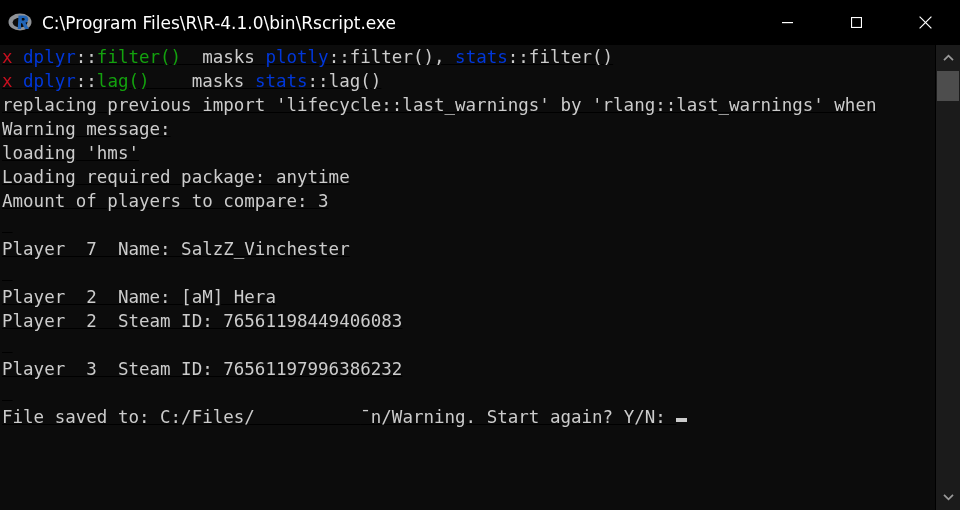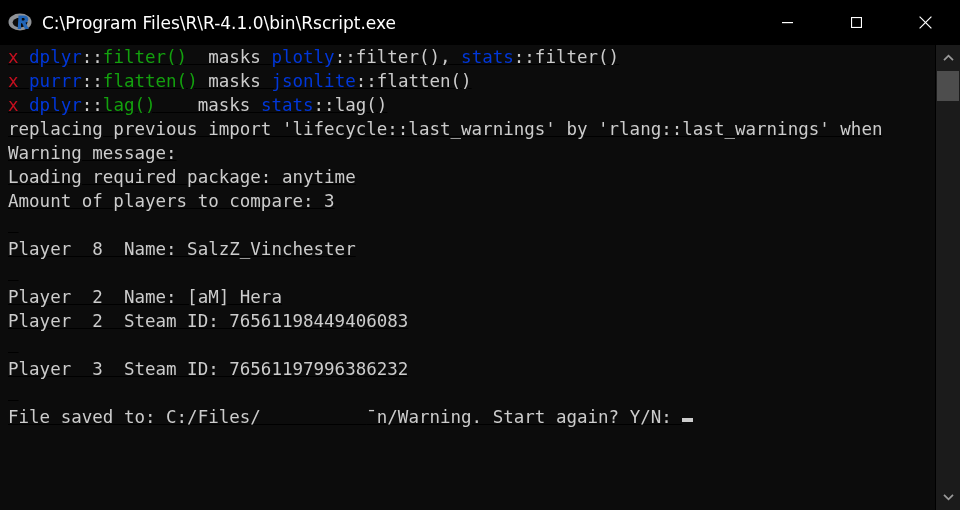--- a/index.html
+++ b/index.html
@@ -81,21 +81,21 @@
     flex: 1 1 auto;
     display: flex;
     flex-direction: row;
     background: #0c0c0c;
     overflow: hidden;
   }
   #console {
     position: relative;
     flex: 1 1 auto;
     overflow: hidden;
-    padding: 0 0 0 8px;
+    padding: 0 0 0 2px;
     background: #0c0c0c;
     text-decoration: underline;
   }
   .line {
     height: 24px;
     line-height: 24px;
     font-family: "DejaVu Sans Mono", monospace;
     font-size: 17.5px;
     color: #cccccc;
     white-space: pre;
@@ -184,28 +184,28 @@
         </svg>
       </div>
     </div>
   </div>
 
   <div id="console-area">
 
     <div id="console">
 
     <div class="line"><span class="c-red">x </span><span class="c-blue">dplyr</span><span class="c-white">::</span><span class="c-green">filter()</span><span class="c-white">  masks </span><span class="c-blue">plotly</span><span class="c-white">::filter(), </span><span class="c-blue">stats</span><span class="c-white">::filter()</span></div>
-        <div class="line"><span class="c-red">x </span><span class="c-blue">purrr</span><span class="c-white">::</span><span class="c-green">flatten()</span><span class="c-white"> masks </span><span class="c-blue">jsonlite</span><span class="c-white">::flatten()</span></div>
         <div class="line"><span class="c-red">x </span><span class="c-blue">dplyr</span><span class="c-white">::</span><span class="c-green">lag()</span><span class="c-white">    masks </span><span class="c-blue">stats</span><span class="c-white">::lag()</span></div>
         <div class="line"><span class="c-white">replacing previous import 'lifecycle::last_warnings' by 'rlang::last_warnings' when</span></div>
         <div class="line"><span class="c-white">Warning message:</span></div>
+        <div class="line"><span class="c-white">loading 'hms'</span></div>
         <div class="line"><span class="c-white">Loading required package: anytime</span></div>
         <div class="line"><span class="c-white">Amount of players to compare: 3</span></div>
         <div class="line"><span class="c-white"> </span></div>
-        <div class="line"><span class="c-white">Player  8  Name: SalzZ_Vinchester</span></div>
+        <div class="line"><span class="c-white">Player  7  Name: SalzZ_Vinchester</span></div>
         <div class="line"><span class="c-white"> </span></div>
         <div class="line"><span class="c-white">Player  2  Name: [aM] Hera</span></div>
         <div class="line"><span class="c-white">Player  2  Steam ID: 76561198449406083</span></div>
         <div class="line"><span class="c-white"> </span></div>
         <div class="line"><span class="c-white">Player  3  Steam ID: 76561197996386232</span></div>
         <div class="line"><span class="c-white"> </span></div>
         <div class="line"><span class="c-white">File saved to: C:/Files/</span><span class="redact">          </span><span class="c-white">ˉn/Warning. Start again? Y/N: </span><span class="cursor"></span></div>
       </div>
 
     <div id="scrollbar">

